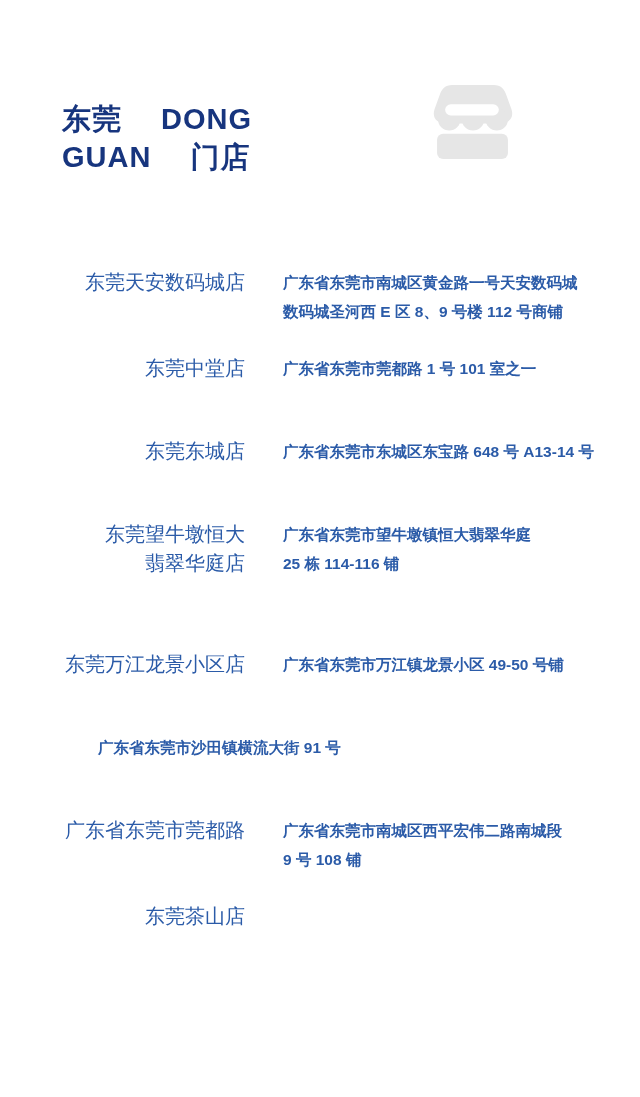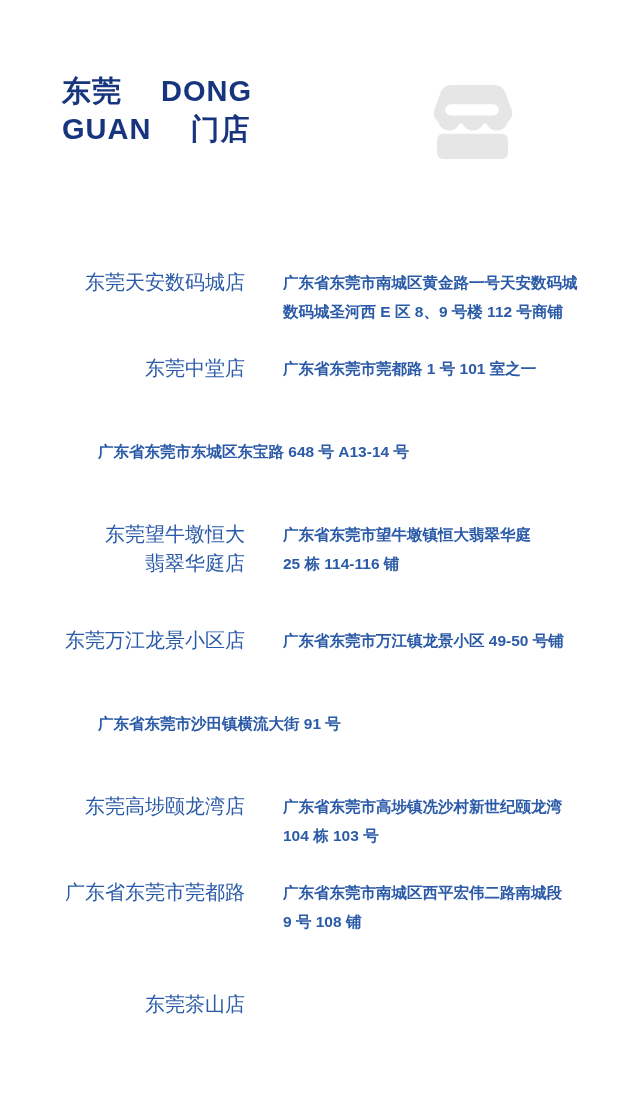--- a/index.html
+++ b/index.html
@@ -11,21 +11,21 @@
     width: 640px;
     height: 1097px;
     position: relative;
     overflow: hidden;
     font-family: "Liberation Sans", "DejaVu Sans", sans-serif;
   }
   
   .page-title {
     position: absolute;
     left: 62px;
-    top: 72px;
+    top: 100px;
     margin: 0;
     font-size: 29px;
     font-weight: 700;
     line-height: 38px;
     letter-spacing: 1px;
     color: var(--title-color, #17357E);
     white-space: pre-line;
   }
   .store-icon {
     position: absolute;
@@ -43,21 +43,21 @@
   }
   .store-row {
     display: flex;
     align-items: flex-start;
     margin-left: 60px;
     margin-bottom: 54px;
   }
   .store-row:nth-child(1),
   .store-row:nth-child(7),
   .store-row:nth-child(9) { margin-bottom: 28px; }
-  .store-row:nth-child(4) { margin-bottom: 48px; }
+  .store-row:nth-child(4) { margin-bottom: 72px; }
   .store-row:last-child   { margin-bottom: 0; gap: 40px; }
 
   .store-name {
     width: 185px;
     flex: 0 0 185px;
     text-align: right;
     font-size: 20px;
     line-height: 29px;
     color: var(--text-color, #2B5BA8);
     white-space: pre;
@@ -95,44 +95,40 @@
     <div class="store-address">广东省东莞市南城区黄金路一号天安数码城
 数码城圣河西 E 区 8、9 号楼 112 号商铺</div>
   </div>
 
   <div class="store-row">
     <div class="store-name">东莞中堂店</div>
     <div class="store-address">广东省东莞市莞都路 1 号 101 室之一</div>
   </div>
 
   <div class="store-row">
+    <div class="store-name">东莞东城店</div>
     <div class="store-address">广东省东莞市东城区东宝路 648 号 A13-14 号</div>
   </div>
 
   <div class="store-row">
     <div class="store-name">东莞望牛墩恒大
 翡翠华庭店</div>
     <div class="store-address">广东省东莞市望牛墩镇恒大翡翠华庭
 25 栋 114-116 铺</div>
   </div>
 
   <div class="store-row">
     <div class="store-name">东莞万江龙景小区店</div>
     <div class="store-address">广东省东莞市万江镇龙景小区 49-50 号铺</div>
   </div>
 
   <div class="store-row">
     <div class="store-address">广东省东莞市沙田镇横流大街 91 号</div>
   </div>
 
-  <div class="store-row">
-    <div class="store-name">东莞高埗颐龙湾店</div>
-    <div class="store-address">广东省东莞市高埗镇冼沙村新世纪颐龙湾
-104 栋 103 号</div>
-  </div>
 
 
   <div class="store-row">
     <div class="store-name">广东省东莞市莞都路</div>
     <div class="store-address">广东省东莞市南城区西平宏伟二路南城段
 9 号 108 铺</div>
   </div>
 
   <div class="store-row">
     <div class="store-name">东莞茶山店</div>

